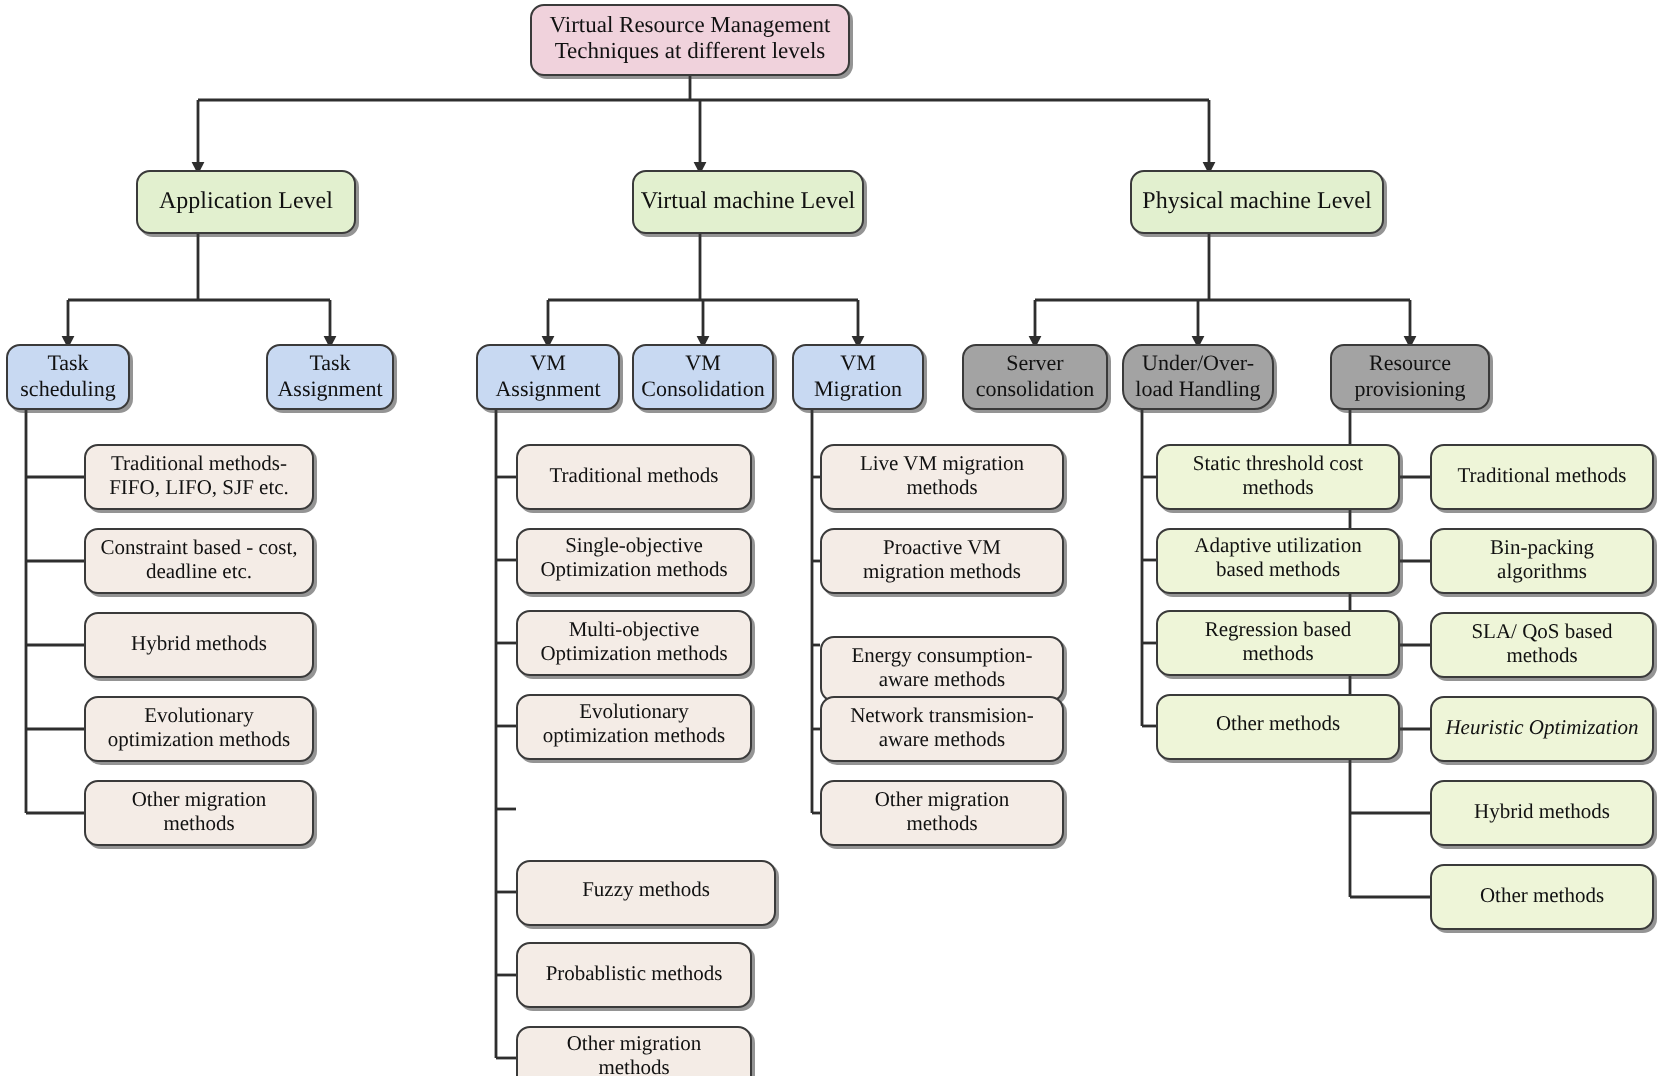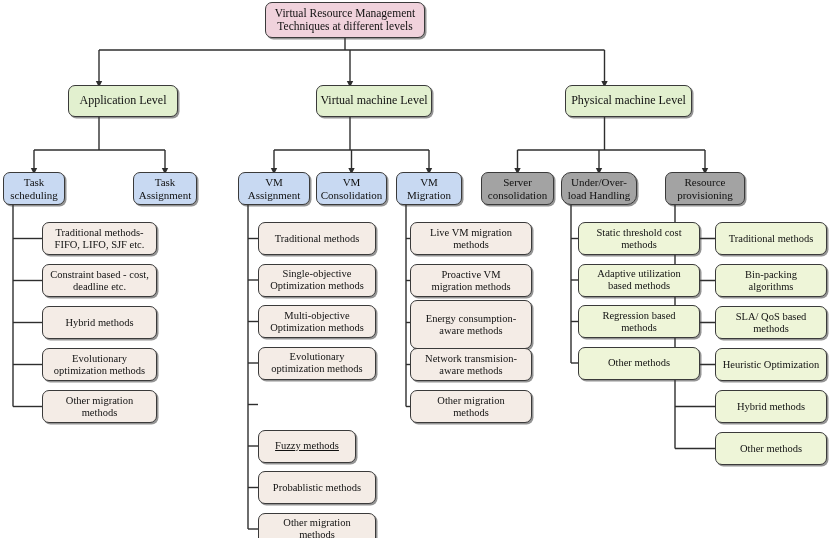--- a/index.html
+++ b/index.html
@@ -165,21 +165,21 @@
         <div>Multi-objective</div>
         <div>Optimization  methods</div>
       </span>
     </div>
     <div class="node leaf-cream" style="left: 258px; top: 346.5px; width: 118px; height: 33px;">
       <span>
         <div>Evolutionary</div>
         <div>optimization methods</div>
       </span>
     </div>
-    <div class="node leaf-cream" style="left: 258px; top: 429.5px; width: 98px; height: 33px; text-decoration: underline;">
+    <div class="node leaf-cream" style="left: 258px; top: 429.5px; width: 130px; height: 33px;">
       <span>Fuzzy  methods</span>
     </div>
     <div class="node leaf-cream" style="left: 258px; top: 471px; width: 118px; height: 33px;">
       <span>Probablistic methods</span>
     </div>
     <div class="node leaf-cream" style="left: 258px; top: 512.5px; width: 118px; height: 33px;">
       <span>
         <div>Other migration</div>
         <div>methods</div>
       </span>
@@ -201,21 +201,21 @@
         <div>Live VM migration</div>
         <div>methods</div>
       </span>
     </div>
     <div class="node leaf-cream" style="left: 410px; top: 264px; width: 122px; height: 33px;">
       <span>
         <div>Proactive VM</div>
         <div>migration methods</div>
       </span>
     </div>
-    <div class="node leaf-cream" style="left: 410px; top: 300px; width: 122px; height: 49px;">
+    <div class="node leaf-cream" style="left: 410px; top: 318px; width: 122px; height: 33px;">
       <span>
         <div>Energy consumption-</div>
         <div>aware methods</div>
       </span>
     </div>
     <div class="node leaf-cream" style="left: 410px; top: 348px; width: 122px; height: 33px;">
       <span>
         <div>Network transmision-</div>
         <div>aware methods</div>
       </span>
@@ -273,21 +273,21 @@
         <div>Bin-packing</div>
         <div>algorithms</div>
       </span>
     </div>
     <div class="node leaf-green" style="left: 715px; top: 306px; width: 112px; height: 33px;">
       <span>
         <div>SLA/ QoS based</div>
         <div>methods</div>
       </span>
     </div>
-    <div class="node leaf-green" style="left: 715px; top: 348px; width: 112px; height: 33px;">
+    <div class="node leaf-green" style="left: 715px; top: 348px; width: 112px; height: 33px; font-style: italic;">
       <span>Heuristic Optimization</span>
     </div>
     <div class="node leaf-green" style="left: 715px; top: 390px; width: 112px; height: 33px;">
       <span>Hybrid methods</span>
     </div>
     <div class="node leaf-green" style="left: 715px; top: 432px; width: 112px; height: 33px;">
       <span>Other methods</span>
     </div>
   </div>
 

